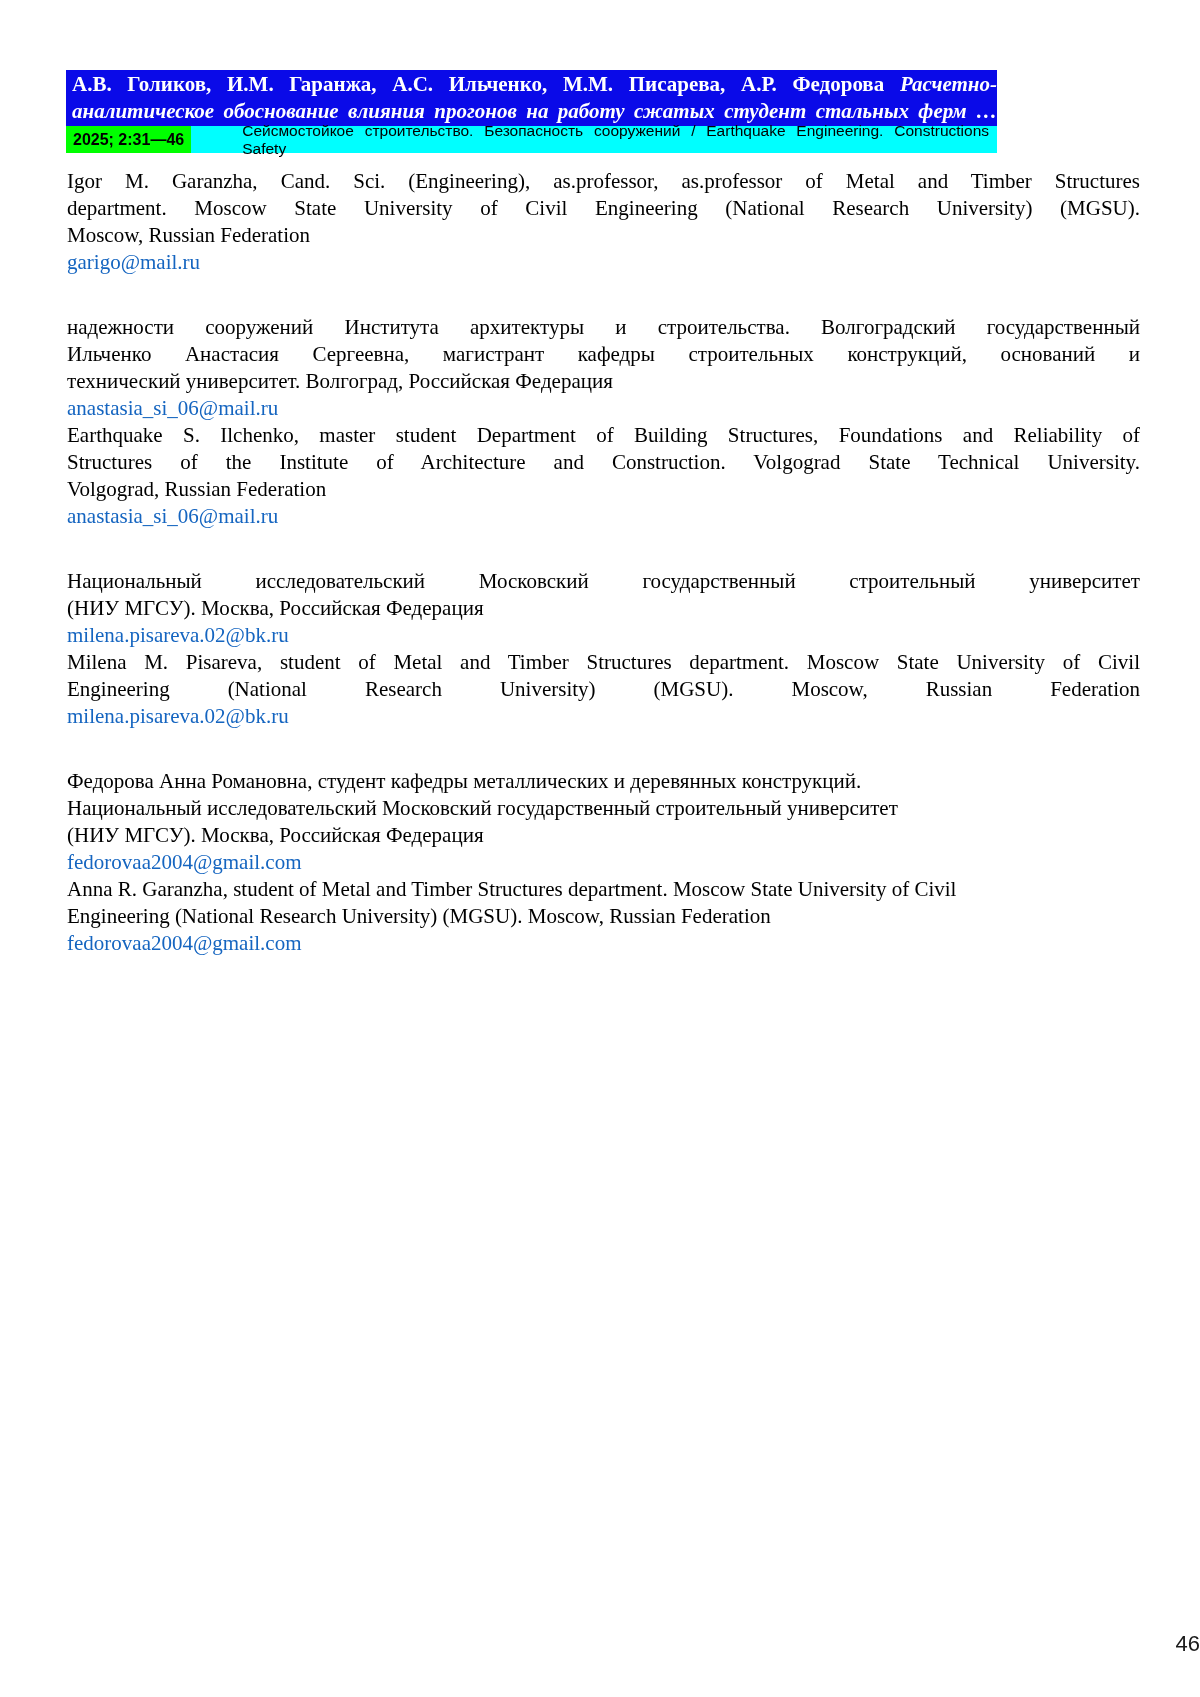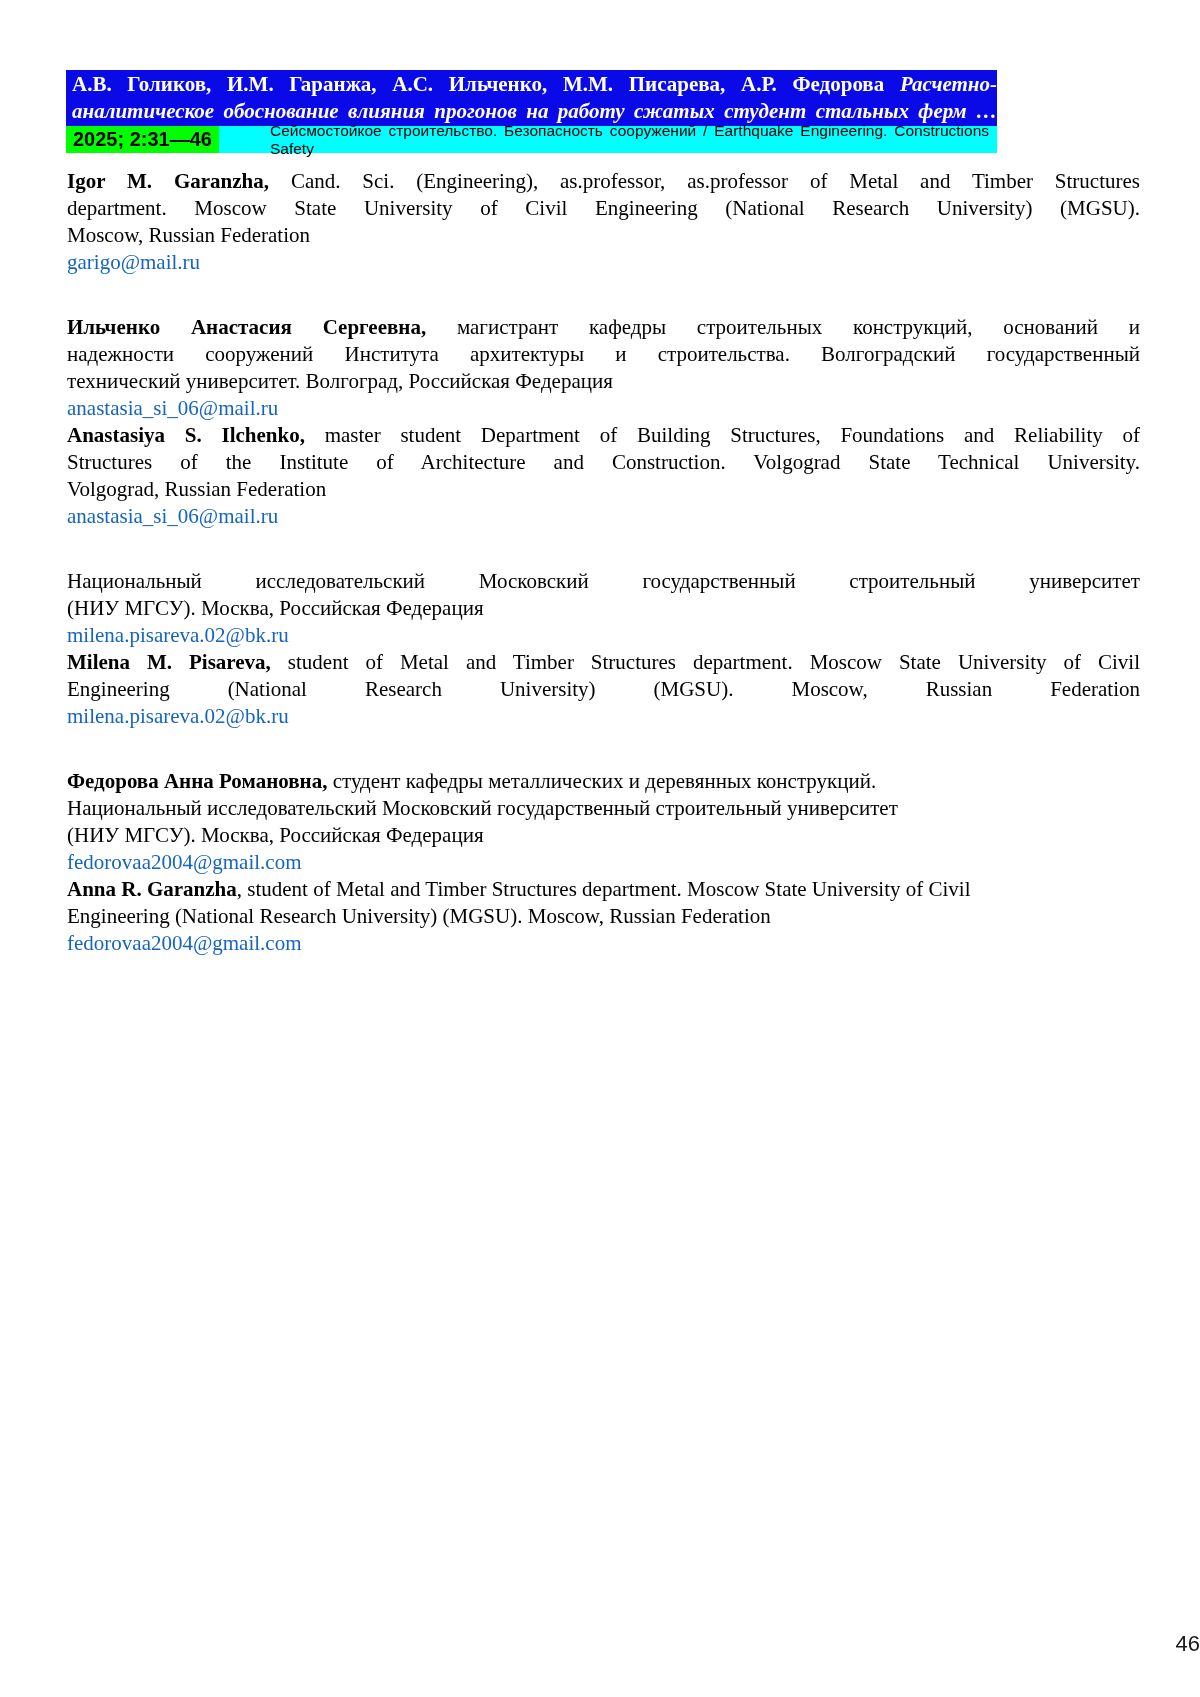--- a/index.html
+++ b/index.html
@@ -36,41 +36,41 @@
   .banner-bar{
     display:flex;
     align-items:stretch;
     background:var(--bar_bg);
     height:27px;
     font-family:"Liberation Sans",sans-serif;
   }
   .issue-badge{
     background:var(--issue_bg);
     font-weight:bold;
-    font-size:20px;
+    font-size:16px;
     color:#000;
     display:flex;align-items:center;
     padding:1px 7px;
     white-space:nowrap;
   }
   .journal{
     flex:1;
     align-self:center;
     font-size:15.5px;
     padding:0 8px 0 51px;
     text-align:justify;text-align-last:justify;
   }
   
   main{
     position:absolute;left:67px;top:168px;width:1073px;
     font-size:21px;line-height:27px;
   }
   .tline{min-height:27px;}
   .jl{text-align:justify;text-align-last:justify;}
-  .an{font-weight:bold;}
+  .an{font-weight:normal;}
   .gap{height:38px;}
   .email{color:var(--link);text-decoration:none;cursor:pointer;margin-top:22px;}
   
   .page-number{
     position:absolute;left:0;bottom:40px;width:100%;
     text-align:right;
     font-family:"Liberation Sans",sans-serif;
     font-size:22px;color:#1a1a1a;
   }
 </style>
@@ -95,28 +95,28 @@
     <section class="block">
       <div class="tline jl"><b class="an">Igor M. Garanzha,</b> <span>Cand. Sci. (Engineering), as.professor, as.professor of Metal and Timber Structures</span></div>
       <div class="tline jl">department. Moscow State University of Civil Engineering (National Research University) (MGSU).</div>
       <div class="tline">Moscow, Russian Federation</div>
       <div class="tline"><a class="email" href="#">garigo@mail.ru</a></div>
     </section>
 
     <div class="gap"></div>
 
     <section class="block">
+      <div class="tline jl">надежности сооружений Института архитектуры и строительства. Волгоградский государственный</div>
       <div class="tline jl"><b class="an">Ильченко Анастасия Сергеевна,</b> <span>магистрант кафедры строительных конструкций, оснований и</span></div>
-      <div class="tline jl">надежности сооружений Института архитектуры и строительства. Волгоградский государственный</div>
       <div class="tline">технический университет. Волгоград, Российская Федерация</div>
       <div class="tline"><a class="email" href="#">anastasia_si_06@mail.ru</a></div>
     </section>
 
     <section class="block">
-      <div class="tline jl"><b class="an">Anastasiya S. Ilchenko,</b> <span>master student Department of Building Structures, Foundations and Reliability of</span></div>
+      <div class="tline jl"><b class="an">Earthquake S. Ilchenko,</b> <span>master student Department of Building Structures, Foundations and Reliability of</span></div>
       <div class="tline jl">Structures of the Institute of Architecture and Construction. Volgograd State Technical University.</div>
       <div class="tline">Volgograd, Russian Federation</div>
       <div class="tline"><a class="email" href="#">anastasia_si_06@mail.ru</a></div>
     </section>
 
     <div class="gap"></div>
 
     <section class="block">
       <div class="tline jl">Национальный исследовательский Московский государственный строительный университет</div>
       <div class="tline">(НИУ МГСУ). Москва, Российская Федерация</div>

